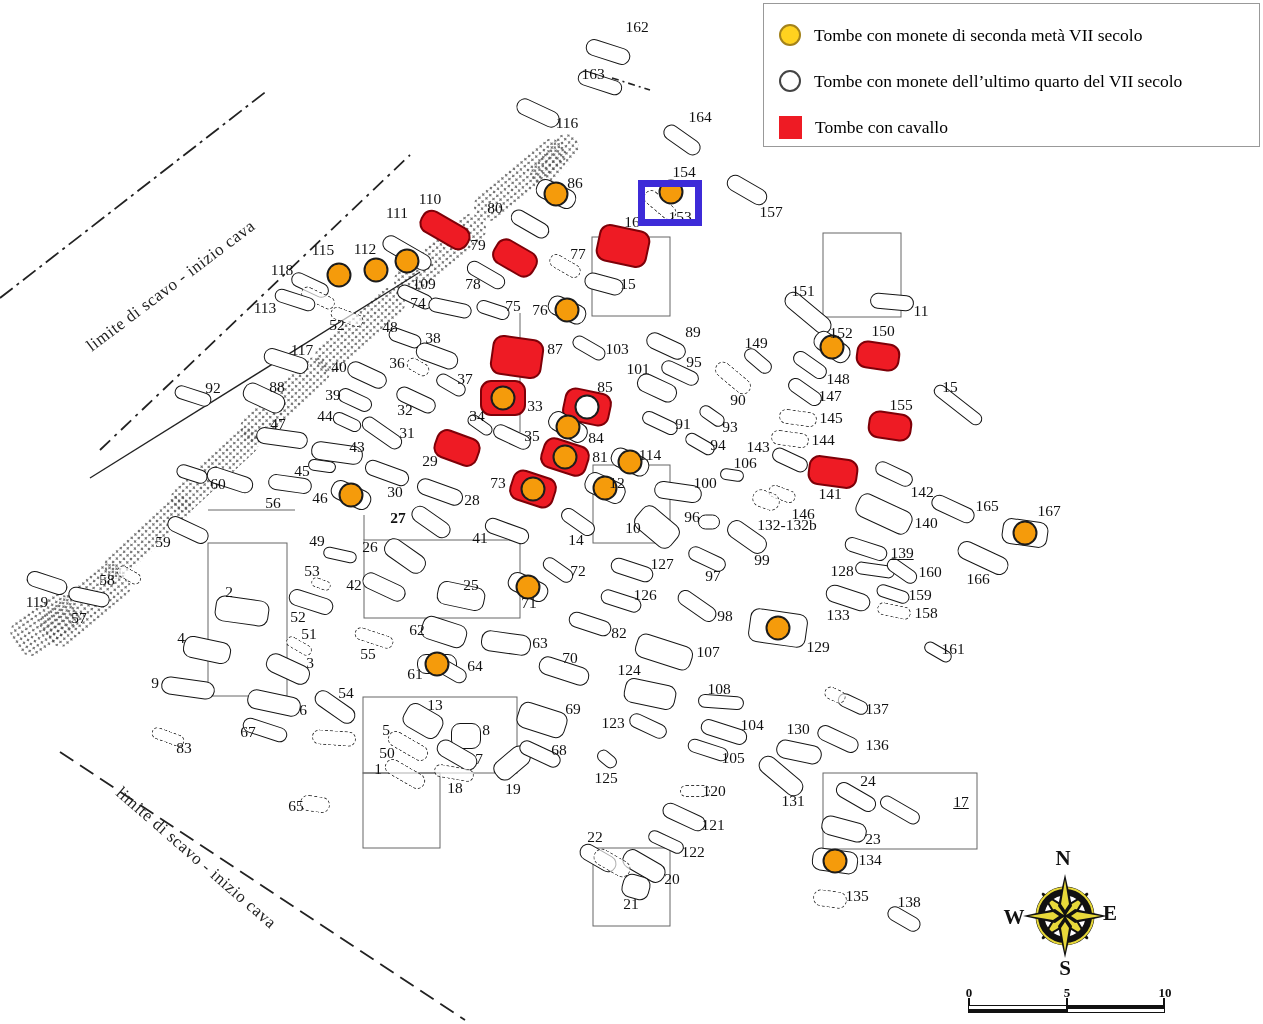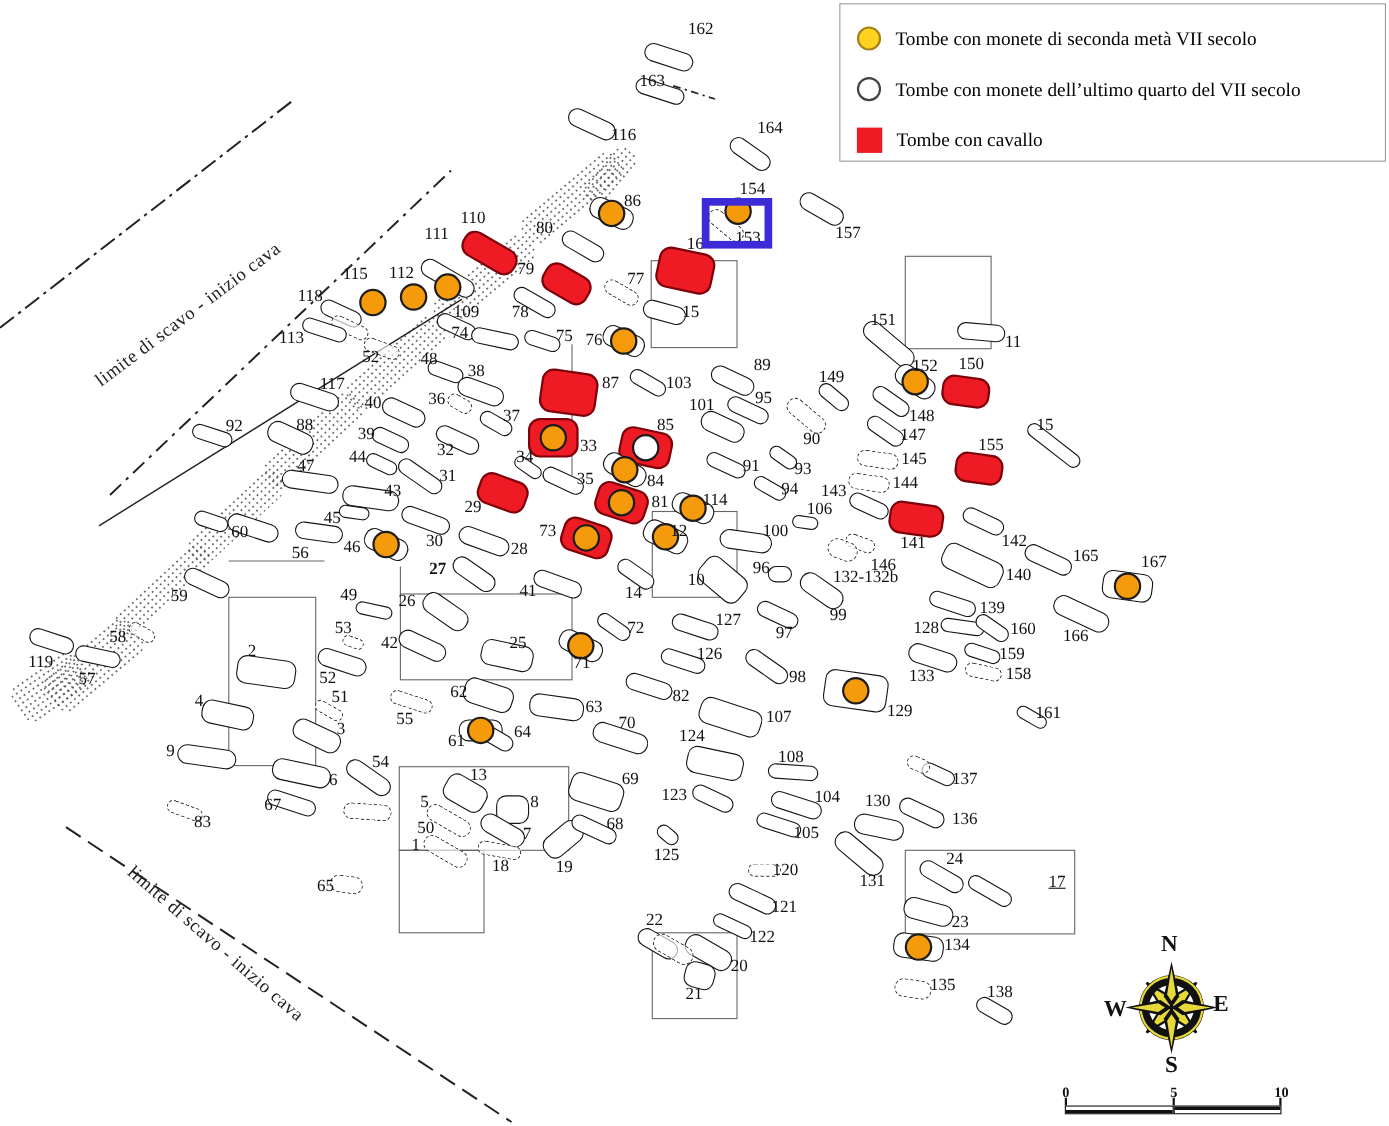--- a/index.html
+++ b/index.html
@@ -282,21 +282,21 @@
     <div class="tlabel" style="left: 762px; top: 560px;">99</div>
     <div class="tomb" style="left: 707px; top: 559px; width: 40px; height: 15px; transform: translate(-50%, -50%) rotate(25deg);"></div>
     <div class="tlabel" style="left: 713px; top: 576px;">97</div>
     <div class="tomb" style="left: 632px; top: 570px; width: 44px; height: 16px; transform: translate(-50%, -50%) rotate(18deg);"></div>
     <div class="tlabel" style="left: 662px; top: 564px;">127</div>
     <div class="tomb" style="left: 621px; top: 601px; width: 42px; height: 15px; transform: translate(-50%, -50%) rotate(18deg);"></div>
     <div class="tlabel" style="left: 645px; top: 595px;">126</div>
     <div class="tomb" style="left: 697px; top: 606px; width: 44px; height: 16px; transform: translate(-50%, -50%) rotate(35deg);"></div>
     <div class="tlabel" style="left: 725px; top: 616px;">98</div>
     <div class="tomb" style="left: 866px; top: 549px; width: 44px; height: 15px; transform: translate(-50%, -50%) rotate(18deg);"></div>
-    <div class="tlabel" style="left: 902px; top: 553px;">139</div>
+    <div class="tlabel" style="left: 902px; top: 553px; text-decoration: underline;">139</div>
     <div class="tomb" style="left: 875px; top: 570px; width: 40px; height: 13px; transform: translate(-50%, -50%) rotate(8deg);"></div>
     <div class="tlabel" style="left: 842px; top: 571px;">128</div>
     <div class="tomb" style="left: 902px; top: 571px; width: 34px; height: 14px; transform: translate(-50%, -50%) rotate(35deg);"></div>
     <div class="tlabel" style="left: 930px; top: 572px;">160</div>
     <div class="tomb" style="left: 893px; top: 594px; width: 34px; height: 13px; transform: translate(-50%, -50%) rotate(18deg);"></div>
     <div class="tlabel" style="left: 920px; top: 595px;">159</div>
     <div class="tomb t-d" style="left: 894px; top: 611px; width: 34px; height: 13px; transform: translate(-50%, -50%) rotate(12deg);"></div>
     <div class="tlabel" style="left: 926px; top: 613px;">158</div>
     <div class="tomb" style="left: 848px; top: 598px; width: 46px; height: 18px; transform: translate(-50%, -50%) rotate(18deg);"></div>
     <div class="tlabel" style="left: 838px; top: 615px;">133</div>

